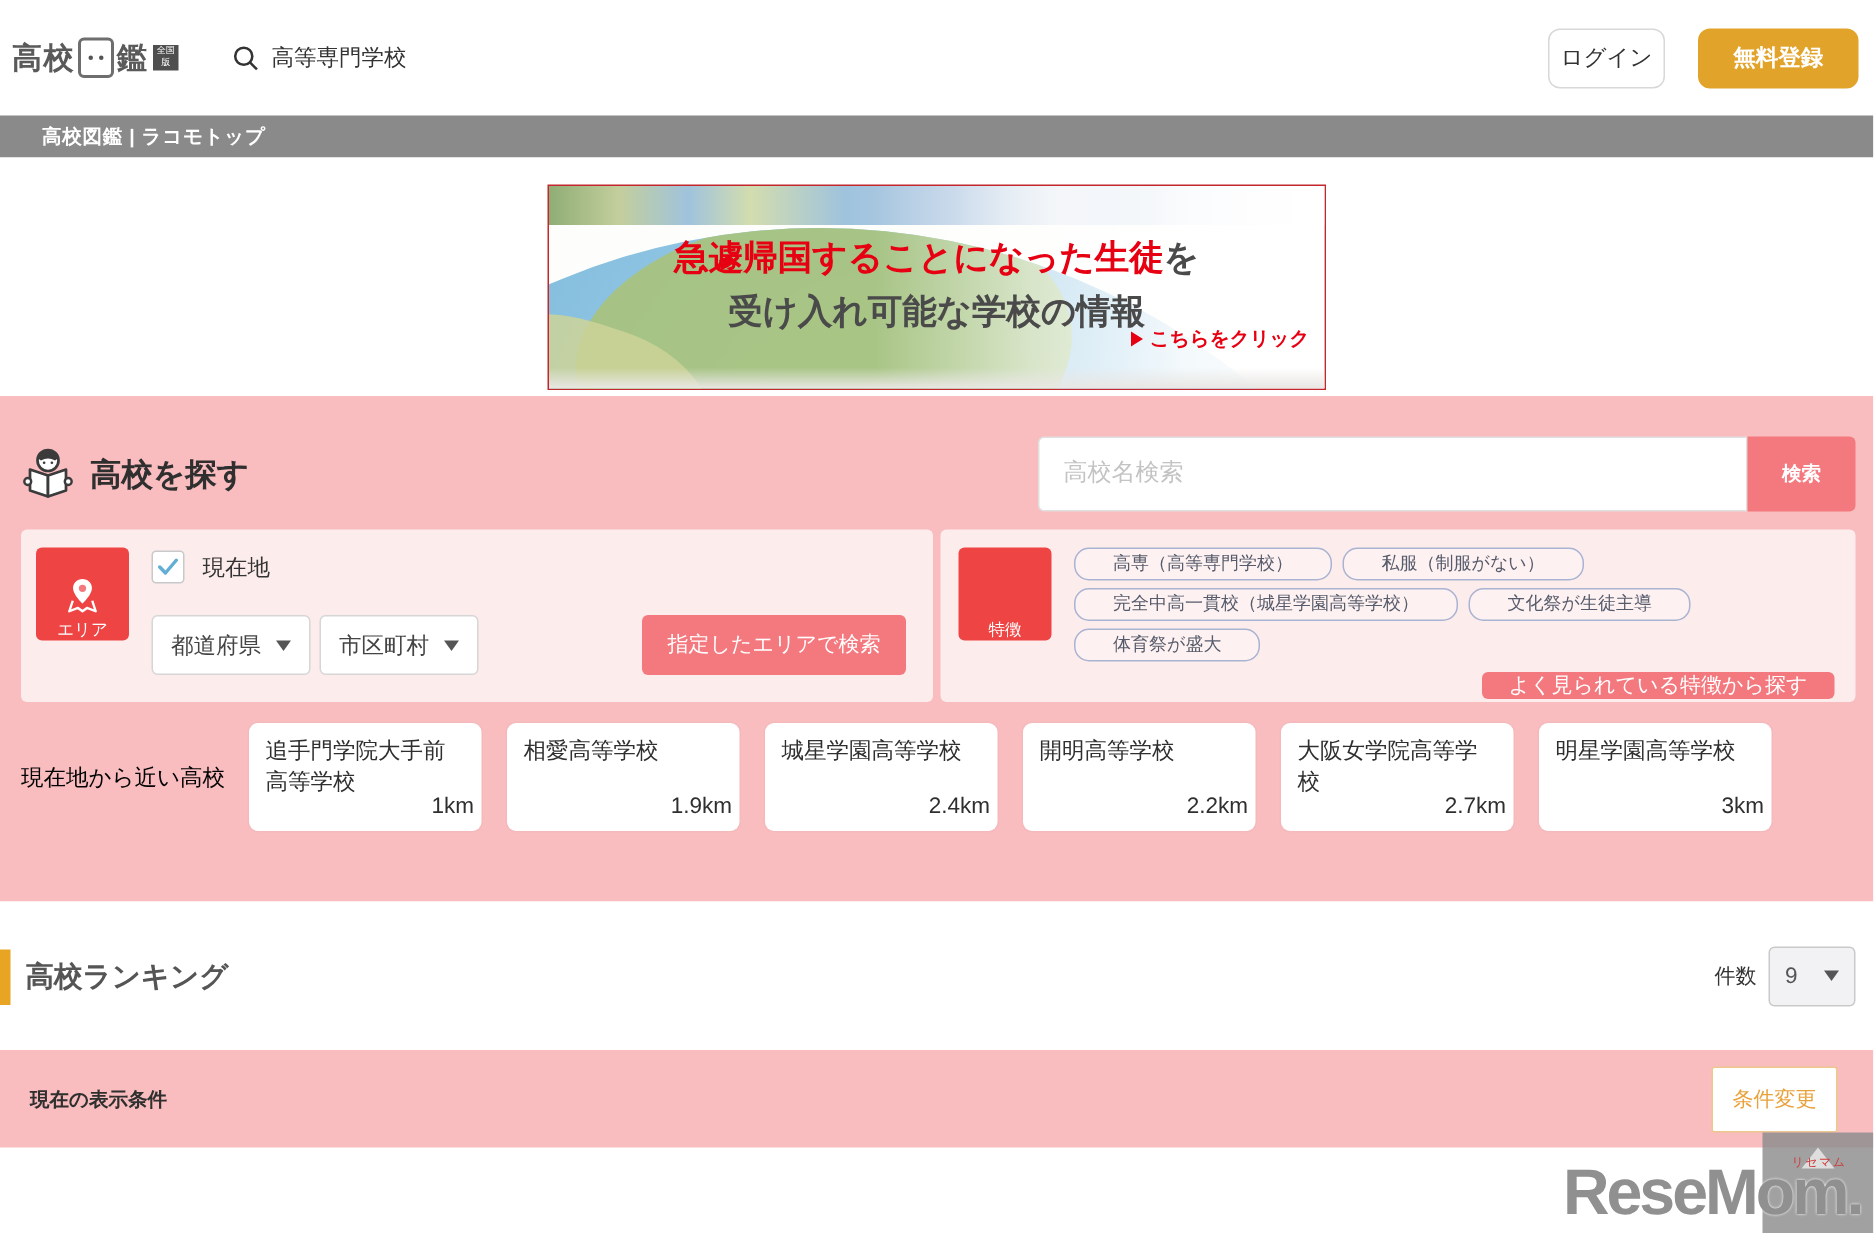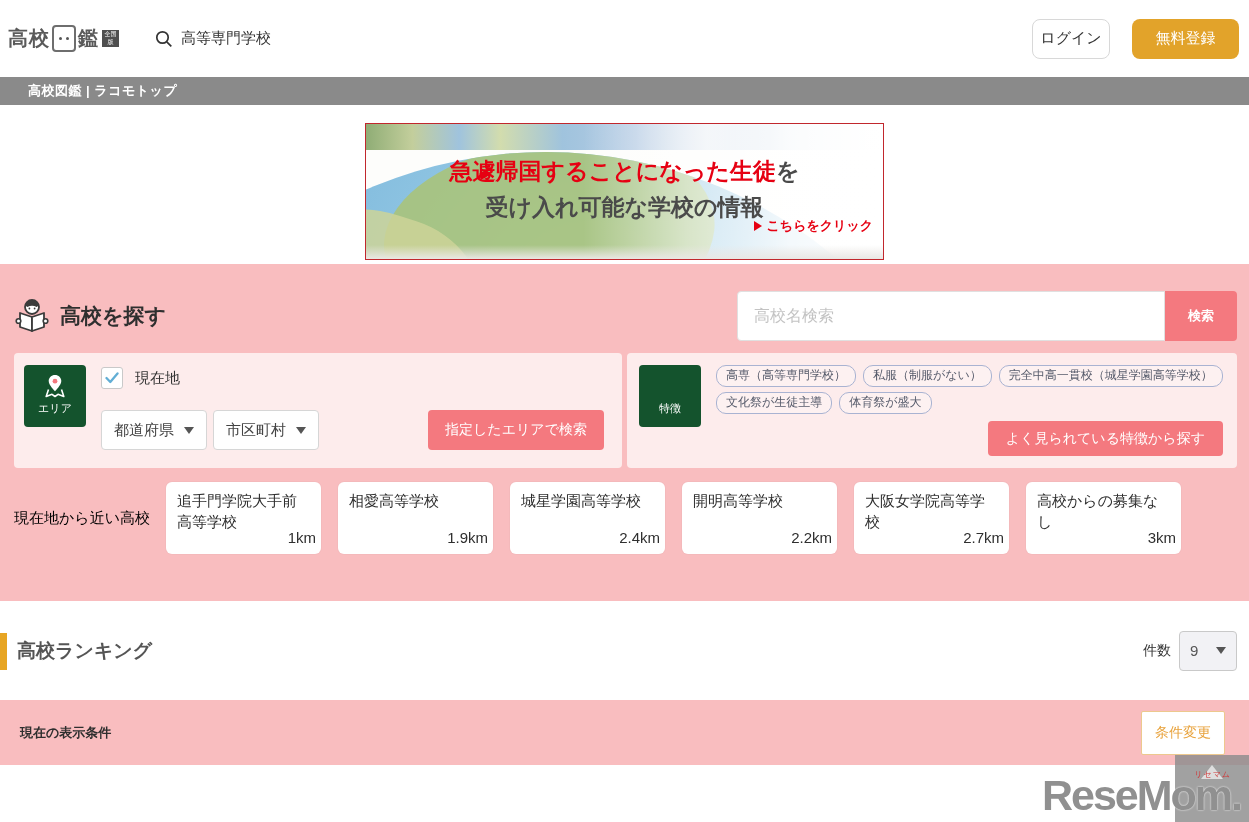--- a/index.html
+++ b/index.html
@@ -12,21 +12,21 @@
   .logo { display:flex; align-items:center; gap:1px; cursor:pointer; }
   .logo-txt { font-size:20px; font-weight:bold; color:#5a5a5a; letter-spacing:1px; }
   .logo-book { position:relative; width:24px; height:27px; border:2px solid #6e6e6e; border-radius:4px; background:#fff; margin:0 1px; }
   .logo-book::before, .logo-book::after { content:""; position:absolute; top:10px; width:3px; height:3px; border-radius:50%; background:#555; }
   .logo-book::before { left:5px; } .logo-book::after { right:5px; }
   .logo-badge { width:17px; height:17px; background:#4f4f4f; color:#fff; font-size:6px; line-height:1.3; padding:1px; margin-left:2px; text-align:center; overflow:hidden; }
   .tutor-link { display:flex; align-items:center; gap:8px; margin-left:36px; cursor:pointer; }
   .tutor-link span.txt { font-size:15px; color:#333; }
   .hdr-right { margin-left:auto; display:flex; align-items:center; gap:22px; }
   .btn-login { width:78px; height:40px; background:#fff; border:1px solid #d8d8d8; border-radius:8px; font-size:15px; color:#333; cursor:pointer; }
-  .btn-register { width:107px; height:40px; background:#e2a32a; border:none; border-radius:8px; font-size:15px; color:#fff; font-weight:normal; cursor:pointer; }
+  .btn-register { width:107px; height:40px; background:#e2a32a; border:none; border-radius:8px; font-size:15px; color:#fff; font-weight:bold; cursor:pointer; }
 
   
   .breadcrumb { height:28px; background:#8a8a8a; color:#fff; display:flex; align-items:center; padding-left:28px; font-size:13px; font-weight:bold; letter-spacing:.5px; }
 
   
   .hero { height:159px; padding-top:18px; background:#fff; }
   .banner { position:relative; width:519px; height:137px; margin:0 auto; border:1px solid #c1272d; background:#fdfdfb; overflow:hidden; cursor:pointer; }
   .map-band { position:absolute; left:0; top:0; right:0; height:26px;
     background:linear-gradient(90deg,#7c9f5e 0%,#b9c68b 9%,#8fb9d8 18%,#cbd7a0 26%,#8fb9d8 38%,#a9c3e0 52%,#dfe6ef 66%,#bcd0e4 78%,#e8edf2 100%); opacity:.85; }
   .globe { position:absolute; left:-270px; top:28px; width:900px; height:900px; border-radius:50%;
@@ -41,43 +41,43 @@
   .banner-text .red { color:#e60012; }
   .banner-text .dark { color:#4a4a4a; }
   .banner-cta { position:absolute; right:10px; bottom:24px; display:flex; align-items:center; gap:5px; color:#e60012; font-size:13px; font-weight:bold; }
   .tri-right { width:0; height:0; border-top:5px solid transparent; border-bottom:5px solid transparent; border-left:8px solid #e60012; }
 
   
   .search-section { height:337px; background:#f9bdbf; padding:27px 12px 0 14px; }
   .search-top { display:flex; align-items:center; }
   .section-title { display:flex; align-items:center; gap:10px; }
   .section-title .ttl { font-size:21px; font-weight:bold; color:#2f2f2f; }
-  .name-search { display:flex; margin-left:auto; width:500px; height:50px; }
+  .name-search { display:flex; margin-left:auto; width:545px; height:50px; }
   .name-input { flex:1; border:1px solid #e0e0e0; border-radius:4px 0 0 4px; padding:0 16px; font-size:16px; color:#333; outline:none; }
   .name-input::placeholder { color:#c3c3c3; }
   .btn-kensaku { width:72px; background:#f4797f; color:#fff; border:none; border-radius:0 4px 4px 0; font-size:13px; font-weight:bold; cursor:pointer; }
 
   .filter-row { display:flex; gap:5px; margin-top:12px; }
   .filter-box { background:#fdecec; border-radius:4px; height:115px; padding:12px 10px; display:flex; gap:15px; }
   .filter-box.area { width:608px; }
   .filter-box.feature { flex:1; padding:12px 12px; }
-  .cat-square { width:62px; height:62px; background:#14532d; border-radius:4px; color:#fff; display:flex; flex-direction:column; align-items:center; justify-content:flex-end; padding-bottom:11px; flex:none; }
+  .cat-square { width:62px; height:62px; background:#ef4444; border-radius:4px; color:#fff; display:flex; flex-direction:column; align-items:center; justify-content:flex-end; padding-bottom:0; flex:none; }
   .cat-square .cat-label { font-size:11px; }
   .cat-square.feature-sq { justify-content:flex-end; }
   .area-content { flex:1; display:flex; flex-direction:column; }
   .cl-row { display:flex; align-items:center; gap:12px; margin-top:2px; }
   .checkbox { width:22px; height:22px; background:#fff; border:1px solid #c9c9c9; border-radius:3px; display:flex; align-items:center; justify-content:center; cursor:pointer; }
   .cl-label { font-size:15px; color:#333; }
   .dd-row { display:flex; align-items:center; margin-top:21px; gap:6px; }
   .dropdown { height:40px; background:#fff; border:1px solid #d6d6d6; border-radius:4px; display:flex; align-items:center; padding:0 12px; gap:10px; font-size:15px; color:#444; cursor:pointer; }
   .caret { width:0; height:0; border-left:5px solid transparent; border-right:5px solid transparent; border-top:7px solid #555; }
   .btn-area-search { margin-left:auto; margin-right:8px; height:40px; padding:0 17px; background:#f4797f; color:#fff; border:none; border-radius:4px; font-size:14px; cursor:pointer; }
   .feature-content { flex:1; display:flex; flex-direction:column; }
   .tags { display:flex; flex-wrap:wrap; gap:5px 7px; }
-  .tag { border:1px solid #a9b3d2; border-radius:10px; padding:1px 9px 2px; font-size:12px; color:#565b6b; background:rgba(255,255,255,.25); cursor:pointer; white-space:nowrap; }
+  .tag { border:1px solid #a9b3d2; border-radius:10px; padding:1px 25px 2px; font-size:12px; color:#565b6b; background:rgba(255,255,255,.25); cursor:pointer; white-space:nowrap; }
   .btn-feature-search { margin-left:auto; margin-top:7px; margin-right:2px; height:46px; padding:0 18px; background:#f4797f; color:#fff; border:none; border-radius:4px; font-size:14px; cursor:pointer; }
 
   .nearby-row { display:flex; align-items:center; margin-top:14px; }
   .nearby-label { width:152px; font-size:15px; color:#000000; flex:none; }
   .school-cards { display:flex; gap:17px; }
   .school-card { position:relative; width:155px; height:72px; background:#fff; border-radius:6px; padding:8px 11px; cursor:pointer; box-shadow:0 0 0 1px rgba(0,0,0,0.02); }
   .school-name { font-size:15px; color:#2f2f2f; line-height:1.4; }
   .school-dist { position:absolute; right:5px; bottom:8px; font-size:15px; color:#2f2f2f; }
 
   
@@ -251,21 +251,21 @@
         </div>
         <div class="school-card">
           <div class="school-name">開明高等学校</div>
           <div class="school-dist">2.2km</div>
         </div>
         <div class="school-card">
           <div class="school-name">大阪女学院高等学校</div>
           <div class="school-dist">2.7km</div>
         </div>
         <div class="school-card">
-          <div class="school-name">高校からの募集なし</div>
+          <div class="school-name">明星学園高等学校</div>
           <div class="school-dist">3km</div>
         </div>
       </div>
     </div>
   </div>
 
   <div class="ranking-row">
     <div class="gold-bar"></div>
     <div class="ranking-title">高校ランキング</div>
     <div class="count-group">

